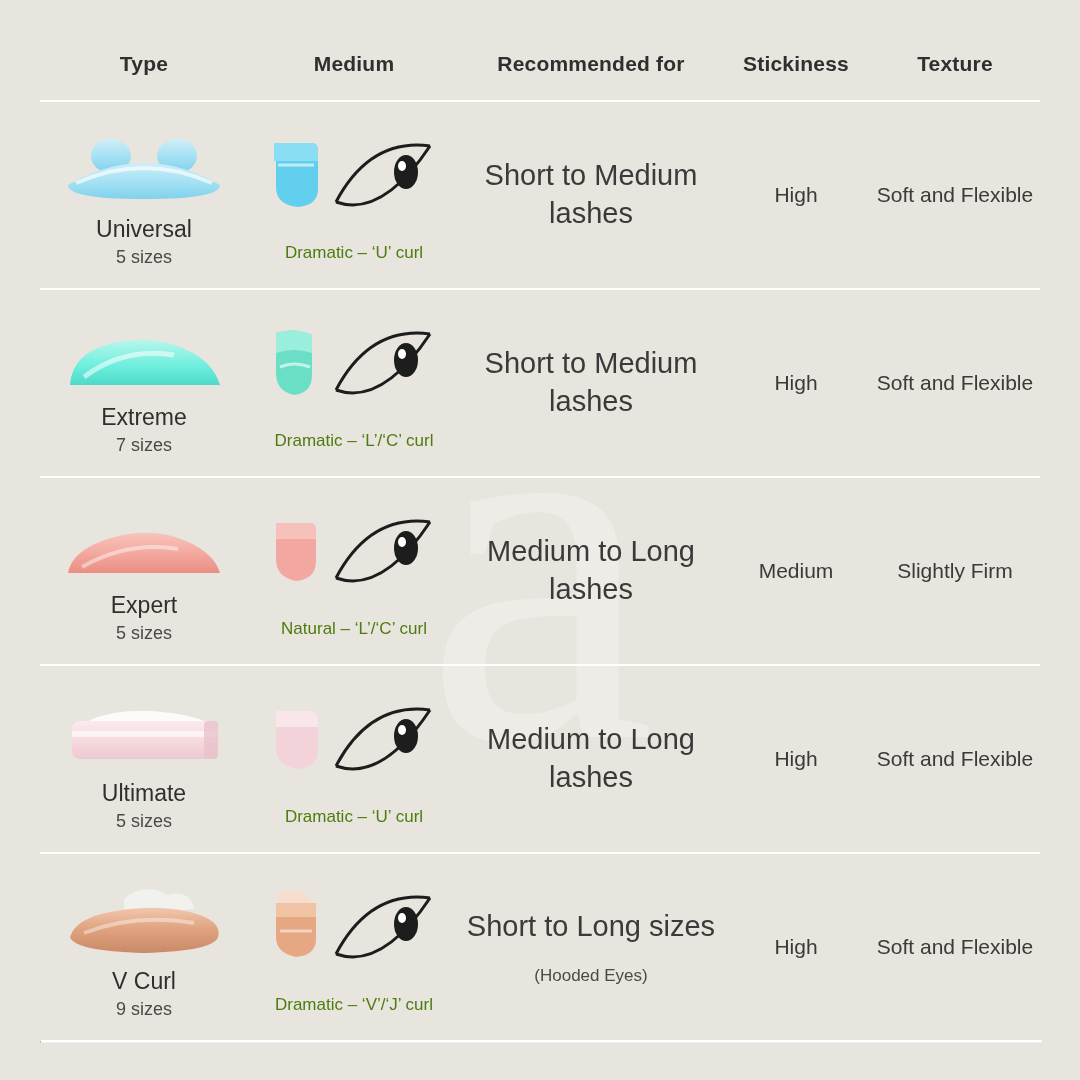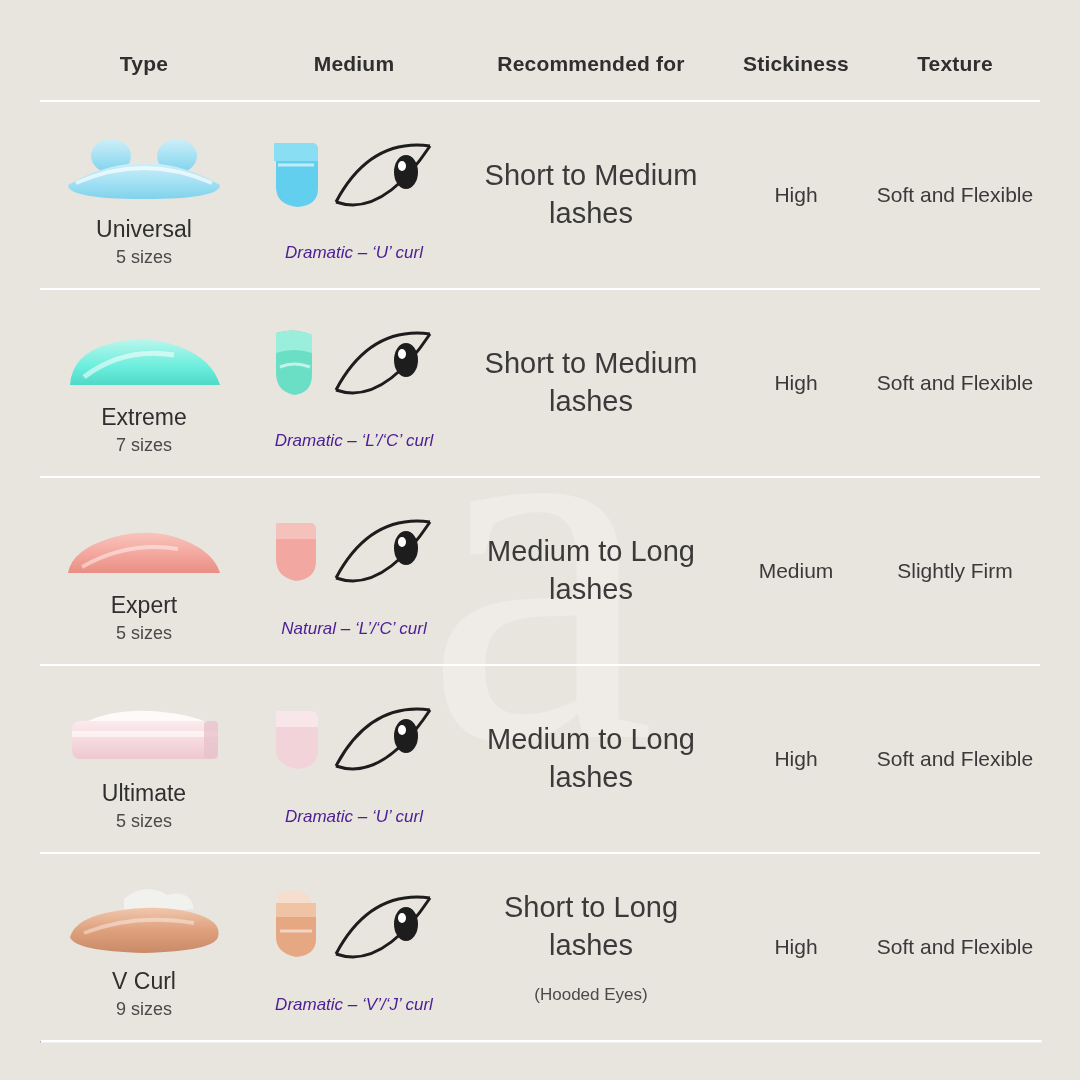--- a/index.html
+++ b/index.html
@@ -106,23 +106,22 @@
   
   .effect-art {
     height: 96px;
     display: flex;
     align-items: center;
     justify-content: center;
     gap: 4px;
   }
   .effect-label {
     font-size: 17px;
-    color: #4c1d95;
+    color: #4d7c0f;
     margin-top: 20px;
-    font-style: italic;
   }
 
   
   .rec-text {
     font-size: 29px;
     line-height: 1.3;
     color: #3a3a3a;
   }
   .rec-sub {
     font-size: 17px;
@@ -383,21 +382,21 @@
             <svg width="110" height="86" viewBox="0 0 110 86" aria-hidden="true">
               <path d="M6 70 Q40 6 100 14" stroke="#1d1d1d" stroke-width="3" fill="none"></path>
               <path d="M6 70 Q52 86 100 14" stroke="#1d1d1d" stroke-width="3" fill="none"></path>
               <ellipse cx="76" cy="40" rx="12" ry="17" fill="#1d1d1d"></ellipse>
               <ellipse cx="72" cy="34" rx="4" ry="5" fill="#ffffff"></ellipse>
             </svg>
           </div>
           <div class="effect-label">Dramatic – ‘V’/‘J’ curl</div>
         </td>
         <td>
-          <div class="rec-text">Short to Long lashes</div>
+          <div class="rec-text">Short to Long sizes</div>
           <span class="rec-sub">(Hooded Eyes)</span>
         </td>
         <td>
           <div class="stick-text">High</div>
         </td>
         <td>
           <div class="tex-text">Soft and Flexible</div>
         </td>
       </tr>
     </tbody>

